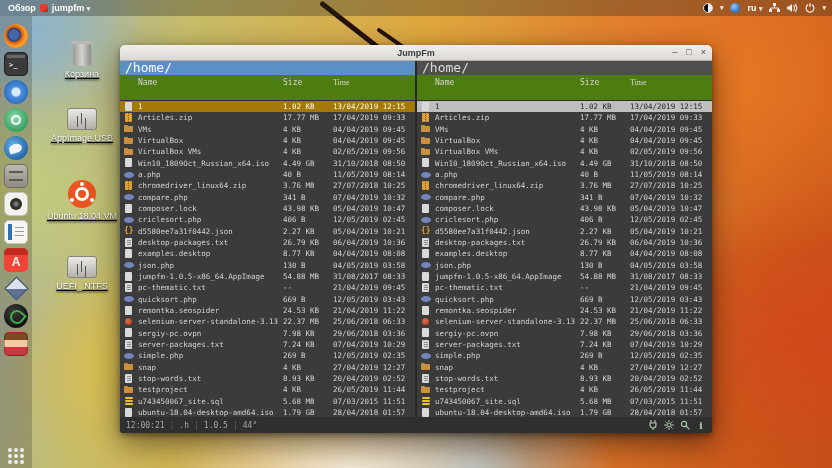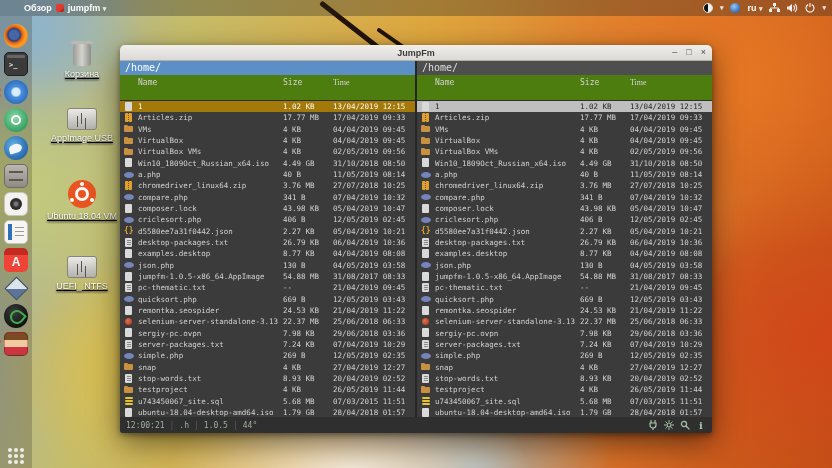--- a/index.html
+++ b/index.html
@@ -14,21 +14,21 @@
       radial-gradient(330px 240px at 88% 18%, rgba(232,120,35,.9), rgba(232,120,35,0) 72%),
       radial-gradient(300px 220px at 100% 72%, rgba(210,70,25,.92), rgba(210,70,25,0) 70%),
       radial-gradient(240px 170px at 70% 45%, rgba(240,160,60,.85), rgba(240,160,60,0) 70%),
       linear-gradient(105deg,#9ab3c5 0%,#c6bd6a 20%,#dfa73e 45%,#df8030 68%,#cc5b1c 88%,#c24f16 100%);}
   .branch{position:absolute;background:#241308;border-radius:2px;}
   .branch.b1{left:352px;top:-14px;width:5px;height:86px;transform:rotate(-52deg);}
   .branch.b2{left:404px;top:14px;width:4px;height:70px;transform:rotate(-55deg);}
   
   .topbar{position:absolute;left:0;top:0;right:0;height:16px;background:rgba(35,35,35,.32);
     display:flex;align-items:center;color:#fff;font-size:9px;font-weight:bold;z-index:50;}
-  .tb-left{display:flex;align-items:center;gap:4px;padding-left:24px;}
+  .tb-left{display:flex;align-items:center;gap:4px;padding-left:8px;}
   .appmenu-ic{width:8px;height:8px;border-radius:2px;background:linear-gradient(135deg,#e23b2e 60%,#8c1d14);display:inline-block;}
   .tb-center{position:absolute;left:0;right:0;text-align:center;pointer-events:none;}
   .tb-right{margin-left:auto;display:flex;align-items:center;gap:7px;padding-right:6px;}
   .caret{font-size:7px;opacity:.85;}
   .tray-circle-bw{width:10px;height:10px;border-radius:50%;background:linear-gradient(90deg,#111 50%,#eee 50%);border:1px solid #ddd;box-sizing:border-box;display:inline-block;}
   .tray-circle-blue{width:10px;height:10px;border-radius:50%;background:radial-gradient(circle at 40% 35%,#9cc7f0,#2d6fc2 70%);display:inline-block;}
   .tray-svg{display:inline-flex;}
   
   .dock{position:absolute;left:0;top:16px;bottom:0;width:32px;background:rgba(70,60,50,.28);
     display:flex;flex-direction:column;align-items:center;gap:4px;padding-top:8px;box-sizing:border-box;z-index:40;}
@@ -83,21 +83,21 @@
     font-family:"DejaVu Sans Mono",monospace;}
   .titlebar{height:15px;flex:none;background:linear-gradient(#f0eeeb,#dcd9d5);border-bottom:1px solid #b3b0ab;
     border-radius:5px 5px 0 0;position:relative;display:flex;align-items:center;justify-content:center;}
   .title{font:bold 9px "Liberation Sans",sans-serif;color:#3a3a3a;}
   .win-controls{position:absolute;right:6px;top:0;bottom:0;display:flex;align-items:center;gap:9px;color:#4a4a4a;
     font:9px "Liberation Sans",sans-serif;}
   .wc{cursor:default;line-height:9px;}
   .panes{flex:1;display:flex;min-height:0;background:#3b3b3b;}
   .pane{width:50%;display:flex;flex-direction:column;min-width:0;}
   .pane.left{border-right:2px solid #262626;}
-  .pathbar{height:14px;flex:none;background:#4e4e4e;color:#ddd;font-size:10px;line-height:14px;padding:0 5px;
+  .pathbar{height:14px;flex:none;background:#4e4e4e;color:#ddd;font-size:13px;line-height:14px;padding:0 5px;
     white-space:nowrap;overflow:hidden;}
   .pane.active .pathbar{background:#5b8fc5;color:#fff;}
   .cols{height:26px;flex:none;background:#4d7c0f;color:#d5d5d5;font-size:8px;line-height:15px;display:flex;
     padding:0 4px;gap:4px;border-bottom:1px solid #2e2e2e;box-sizing:border-box;}
   .c-name{flex:1;padding-left:14px;min-width:0;}
   .c-size{width:46px;flex:none;}
   .c-time{width:78px;flex:none;font-family:Liberation Serif, serif;}
   .file-list{flex:1;overflow:hidden;}
   .file-row{height:11.34px;display:flex;align-items:center;gap:4px;padding:0 4px;font-size:7.5px;color:#d2d2d2;
     white-space:nowrap;box-sizing:border-box;}

